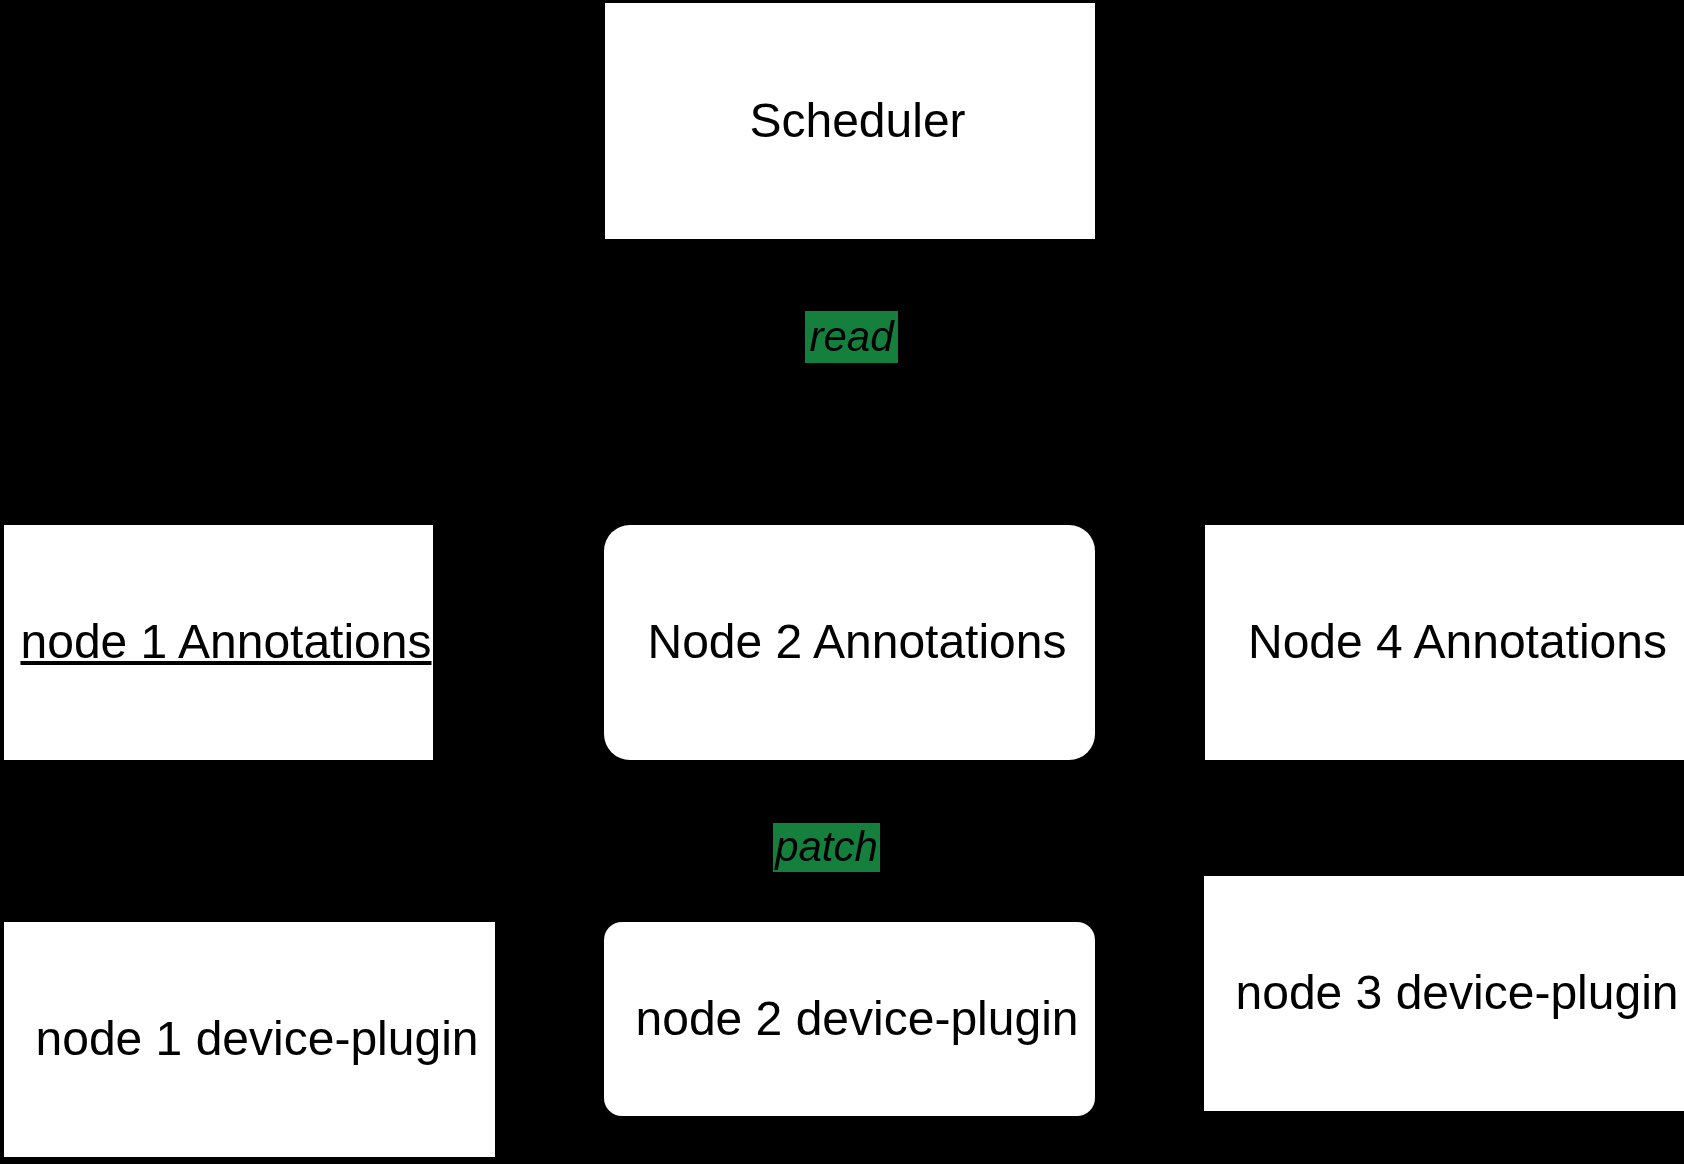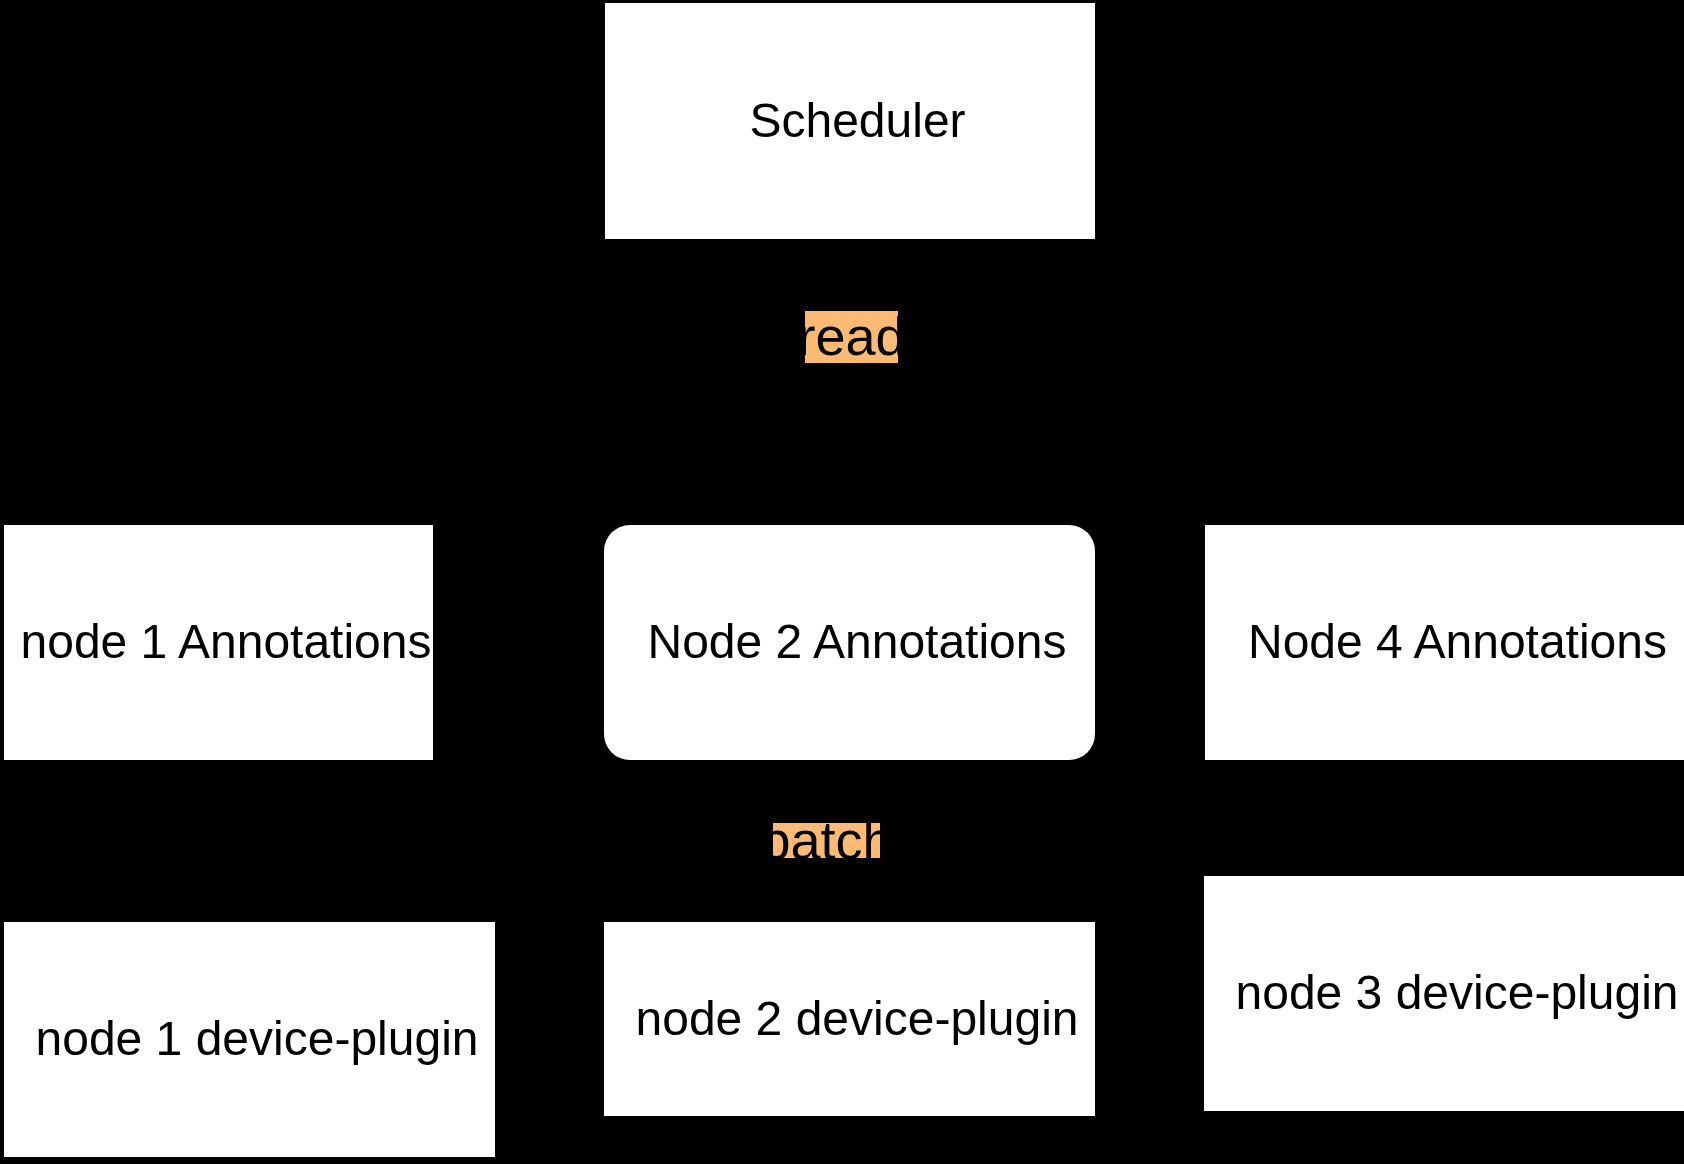--- a/index.html
+++ b/index.html
@@ -23,41 +23,42 @@
     align-items: center;
     justify-content: center;
     font-size: 48px;
     line-height: 1.1;
     text-align: center;
     white-space: nowrap;
     padding-left: 15px;
   }
   .edge-label {
     position: absolute;
-    background: #fdba74;
+    background: #15803d;
     color: #000000;
     display: flex;
     align-items: center;
     justify-content: center;
-    font-size: 54px;
+    font-size: 42px;
     line-height: 1.1;
     white-space: nowrap;
+    font-style: italic;
   }
   
   .pos-scheduler   { left: 605px;  top: 3px;   width: 475px; height: 236px; }
   
   .pos-read        { left: 805px;  top: 311px; width: 93px;  height: 52px; }
-  .pos-patch       { left: 773px;  top: 823px; width: 107px; height: 35px; }
+  .pos-patch       { left: 773px;  top: 823px; width: 107px; height: 49px; }
   
-  .pos-anno-1      { left: 4px;    top: 525px; width: 414px; height: 235px; }
+  .pos-anno-1      { left: 4px;    top: 525px; width: 414px; height: 235px; text-decoration: underline; }
   .pos-anno-2      { left: 604px;  top: 525px; width: 476px; height: 235px; border-radius: 26px; }
   .pos-anno-3      { left: 1205px; top: 525px; width: 475px; height: 235px; }
   
   .pos-dev-1       { left: 4px;    top: 922px; width: 476px; height: 235px; }
-  .pos-dev-2       { left: 604px;  top: 922px; width: 476px; height: 194px; }
+  .pos-dev-2       { left: 604px;  top: 922px; width: 476px; height: 194px; border-radius: 18px; }
   .pos-dev-3       { left: 1204px; top: 876px; width: 476px; height: 235px; }
 </style>
 </head>
 <body>
 
 <div class="canvas">
 
   <div class="node pos-scheduler">Scheduler</div>
 
   <div class="edge-label pos-read">read</div>

